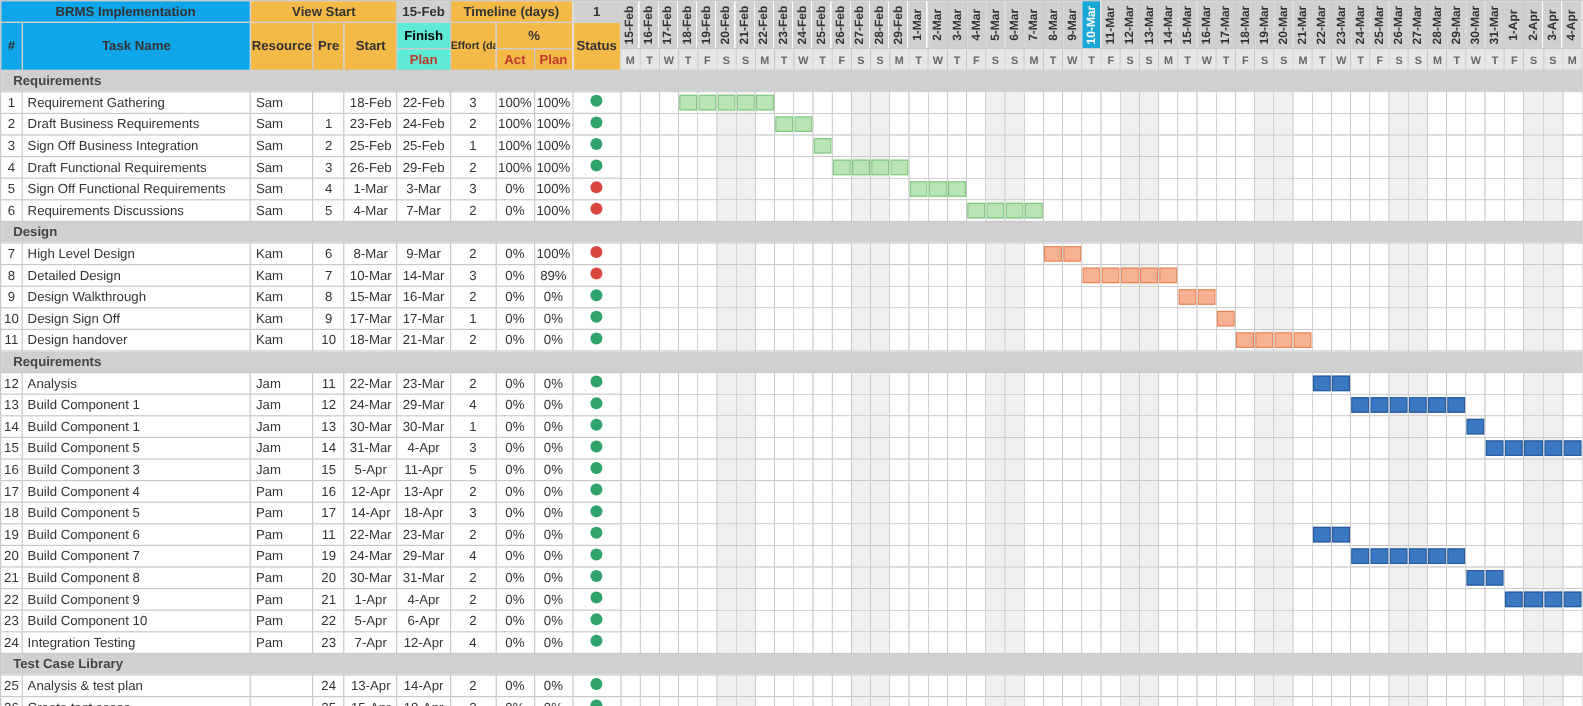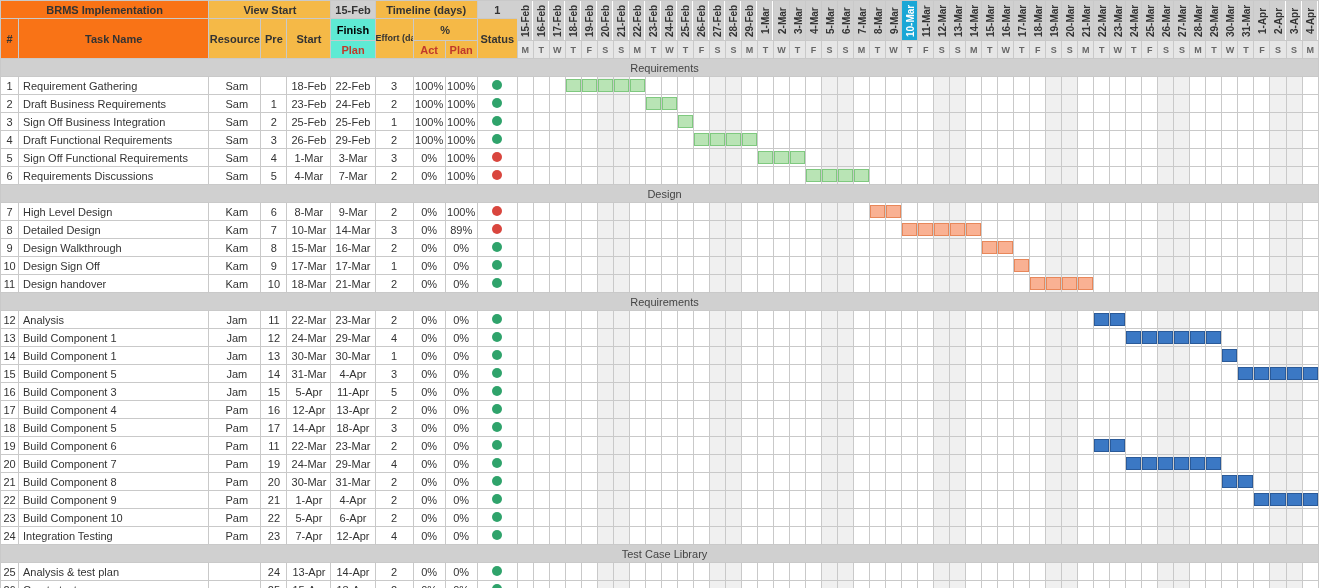--- a/index.html
+++ b/index.html
@@ -18,28 +18,28 @@
   }
   td, th {
     border: 1px solid #c9c9c9;
     padding: 0;
     height: 18px;
     overflow: hidden;
     white-space: nowrap;
     text-align: center;
     vertical-align: middle;
   }
-  .hdr-gold { background: #f97316; font-weight: bold; }
+  .hdr-gold { background: #0ea5e9; font-weight: bold; }
   .hdr-tan  { background: #f5b947; }
   .hdr-blue { background: #5eead4; color:#000; }
   .hdr-gray { background: #d0d0d0; }
   .auto-red { color: #c0392b; font-weight: bold; }
-  .section-row td { background: #d0d0d0; text-align: center; padding-left: 10px; font-weight: normal; color:#444; }
+  .section-row td { background: #d0d0d0; text-align: left; padding-left: 10px; font-weight: bold; color:#444; }
   .task-name { text-align: left; padding-left: 4px; }
-  .resource { text-align: center; padding-left: 4px; }
+  .resource { text-align: left; padding-left: 4px; }
   .dot { display:inline-block; width:10px; height:10px; border-radius:50%; }
   .dot-green { background:#2fa36b; }
   .dot-red   { background:#d9463e; }
   .cal-vert {
     writing-mode: vertical-rl;
     transform: rotate(180deg);
     font-size: 10px;
     height: 40px;
     background: #d0d0d0;
   }

